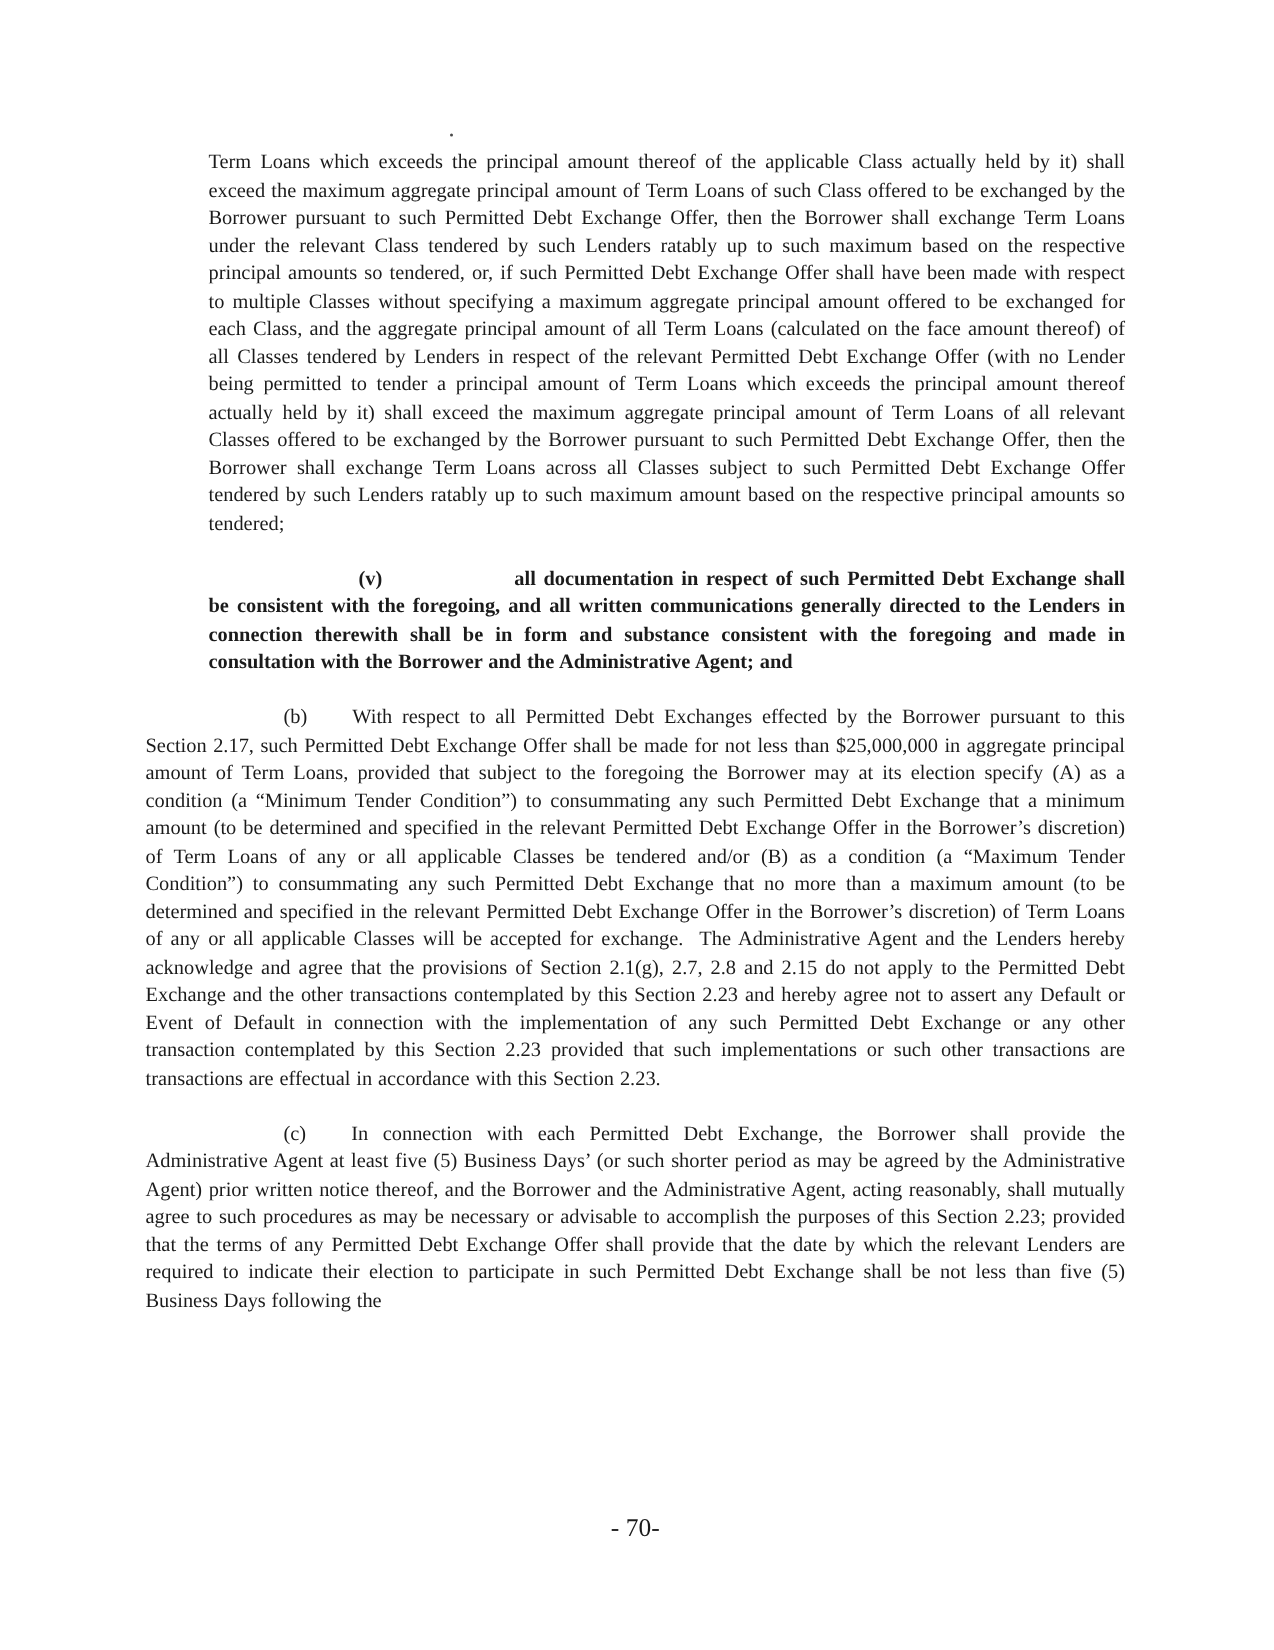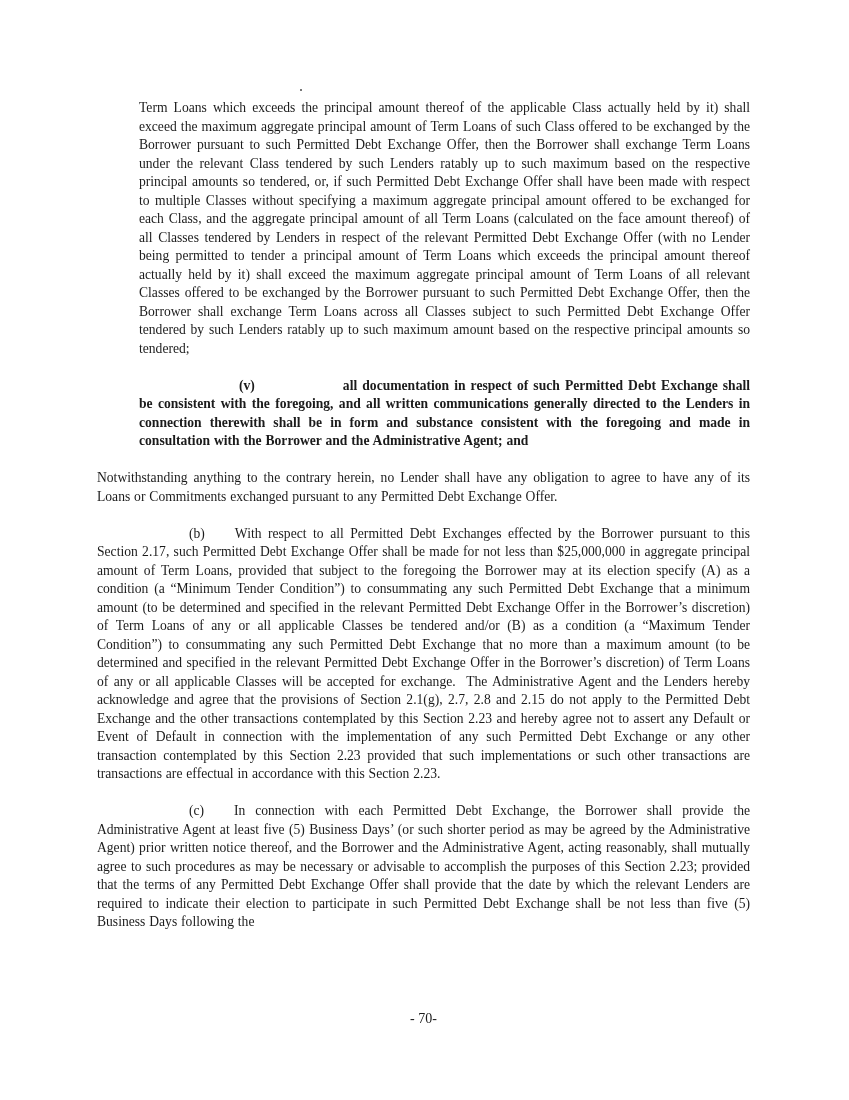--- a/index.html
+++ b/index.html
@@ -45,21 +45,21 @@
   .u { }
   .tab { display: inline-block; }
   .sub-clause .tab { width: 88px; }
   .lettered .tab { width: 30px; }
   .footer-pagenum {
     position: absolute;
     left: 97px;
     top: 1010px;
     width: 653px;
     text-align: center;
-    font-size: 14px;
+    font-size: 17px;
     line-height: 18.5px;
   }
   .scan-dot {
     position: absolute;
     left: 300px;
     top: 89px;
     width: 2px;
     height: 2px;
     background: #4a4a4a;
     border-radius: 50%;
@@ -72,21 +72,20 @@
 
   <div class="scan-dot"></div>
 
   <div class="content">
 
     <p class="clause-block">Term Loans which exceeds the principal amount thereof of the applicable Class actually held by it) shall exceed the maximum aggregate principal amount of Term Loans of such Class offered to be exchanged by the Borrower pursuant to such Permitted Debt Exchange Offer, then the Borrower shall exchange Term Loans under the relevant Class tendered by such Lenders ratably up to such maximum based on the respective principal amounts so tendered, or, if such Permitted Debt Exchange Offer shall have been made with respect to multiple Classes without specifying a maximum aggregate principal amount offered to be exchanged for each Class, and the aggregate principal amount of all Term Loans (calculated on the face amount thereof) of all Classes tendered by Lenders in respect of the relevant Permitted Debt Exchange Offer (with no Lender being permitted to tender a principal amount of Term Loans which exceeds the principal amount thereof actually held by it) shall exceed the maximum aggregate principal amount of Term Loans of all relevant Classes offered to be exchanged by the Borrower pursuant to such Permitted Debt Exchange Offer, then the Borrower shall exchange Term Loans across all Classes subject to such Permitted Debt Exchange Offer tendered by such Lenders ratably up to such maximum amount based on the respective principal amounts so tendered;</p>
 
     <p class="clause-block sub-clause"><span>(v)</span><span class="tab"></span><span>all documentation in respect of such Permitted Debt Exchange shall be consistent with the foregoing, and all written communications generally directed to the Lenders in connection therewith shall be in form and substance consistent with the foregoing and made in consultation with the Borrower and the Administrative Agent; and</span></p>
 
 
-    <p>Notwithstanding anything to the contrary herein, no Lender shall have any obligation to agree to have any of its Loans or Commitments exchanged pursuant to any Permitted Debt Exchange Offer.</p>
 
     <p class="lettered"><span>(b)</span><span class="tab"></span><span>With respect to all Permitted Debt Exchanges effected by the Borrower pursuant to this Section 2.17, such Permitted Debt Exchange Offer shall be made for not less than $25,000,000 in aggregate principal amount of Term Loans, </span><span class="u">provided</span><span> that subject to the foregoing the Borrower may at its election specify (A) as a condition (a “</span><span class="u">Minimum Tender Condition</span><span>”) to consummating any such Permitted Debt Exchange that a minimum amount (to be determined and specified in the relevant Permitted Debt Exchange Offer in the Borrower’s discretion) of Term Loans of any or all applicable Classes be tendered and/or (B) as a condition (a “</span><span class="u">Maximum Tender Condition</span><span>”) to consummating any such Permitted Debt Exchange that no more than a maximum amount (to be determined and specified in the relevant Permitted Debt Exchange Offer in the Borrower’s discretion) of Term Loans of any or all applicable Classes will be accepted for exchange.&nbsp; The Administrative Agent and the Lenders hereby acknowledge and agree that the provisions of Section 2.1(g), 2.7, 2.8 and 2.15 do not apply to the Permitted Debt Exchange and the other transactions contemplated by this Section 2.23 and hereby agree not to assert any Default or Event of Default in connection with the implementation of any such Permitted Debt Exchange or any other transaction contemplated by this Section 2.23 provided that such implementations or such other transactions are transactions are effectual in accordance with this Section 2.23.</span></p>
 
     <p class="lettered"><span>(c)</span><span class="tab"></span><span>In connection with each Permitted Debt Exchange, the Borrower shall provide the Administrative Agent at least five (5) Business Days’ (or such shorter period as may be agreed by the Administrative Agent) prior written notice thereof, and the Borrower and the Administrative Agent, acting reasonably, shall mutually agree to such procedures as may be necessary or advisable to accomplish the purposes of this Section 2.23; </span><span class="u">provided</span><span> that the terms of any Permitted Debt Exchange Offer shall provide that the date by which the relevant Lenders are required to indicate their election to participate in such Permitted Debt Exchange shall be not less than five (5) Business Days following the</span></p>
 
   </div>
 
   <div class="footer-pagenum">- 70-</div>
 
 </div>

